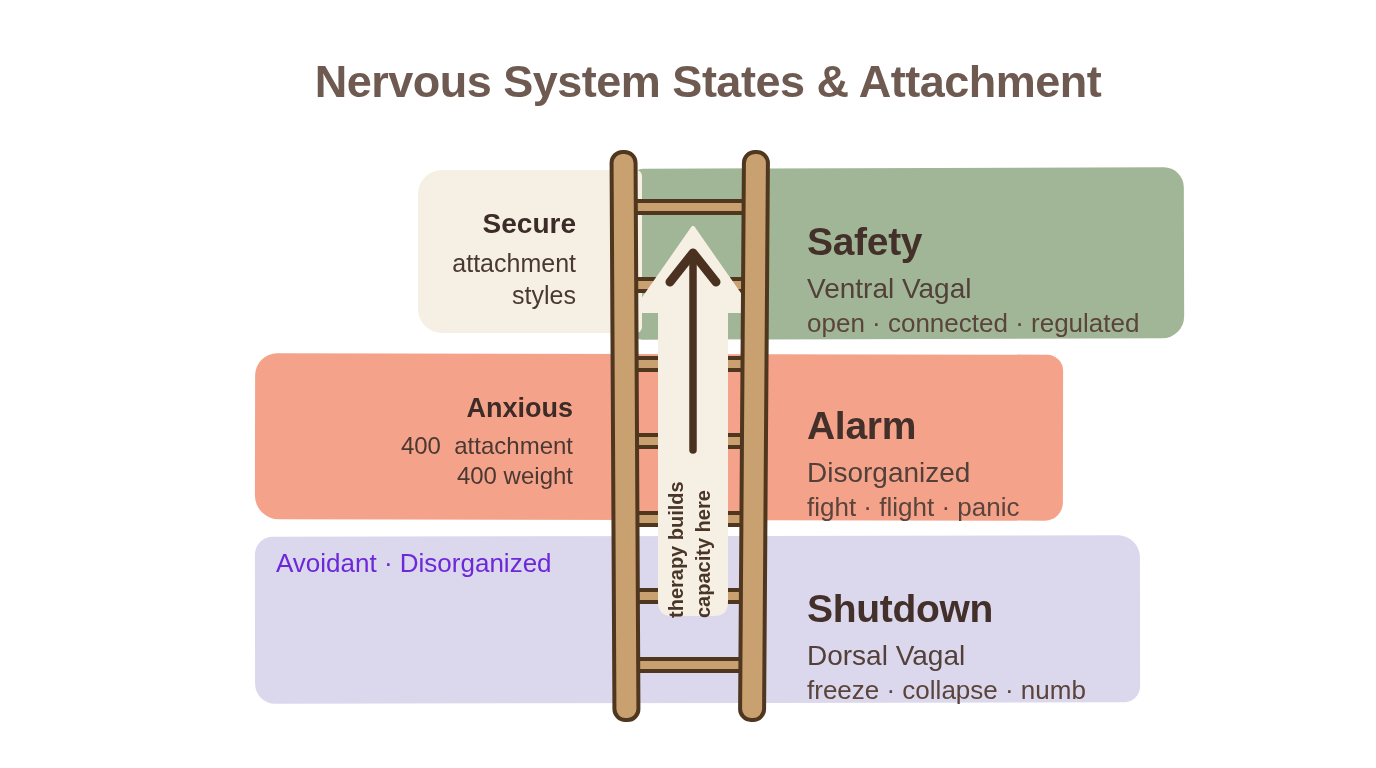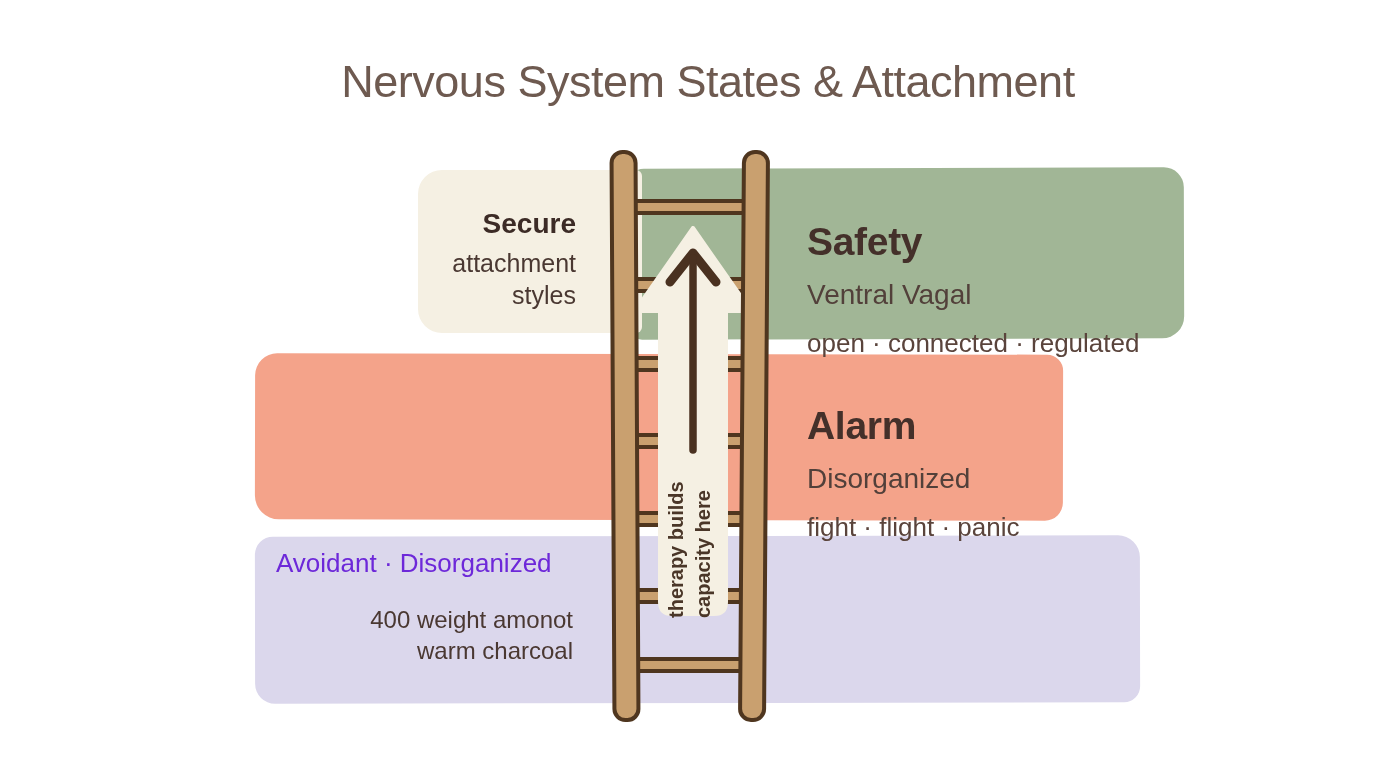--- a/index.html
+++ b/index.html
@@ -11,21 +11,21 @@
     background: #ffffff;
     overflow: hidden;
     font-family: "Liberation Sans", sans-serif;
   }
 
   .title {
     position: absolute;
     top: 56px; left: 0; width: 100%;
     text-align: center;
     font-size: 45px;
-    font-weight: 400;
+    font-weight: 700;
     letter-spacing: -0.5px;
     color: #6e5a50;
     padding-left: 40px;
   }
 
   
   .band { position: absolute; z-index: 1; }
   .band-green    { left: 628px; top: 168px; width: 556px; height: 171px; border-radius: 16px 20px 22px 14px; transform: rotate(-0.15deg); }
   .band-salmon   { left: 255px; top: 354px; width: 808px; height: 166px; border-radius: 22px 16px 18px 24px; transform: rotate(0.1deg); }
   .band-lavender { left: 255px; top: 536px; width: 885px; height: 167px; border-radius: 18px 22px 16px 20px; transform: rotate(-0.1deg); }
@@ -77,22 +77,22 @@
   .anxious-block { right: 803px; top: 391px; }
   .anxious-block .lh { font-size: 27px; }
   .anxious-block .ll { font-size: 24px; }
 
   .avoidant-heading { left: 276px; top: 548px; font-size: 26px; font-weight: 500; color: #6d28d9; }
   .avoidant-lines { right: 803px; top: 604px; text-align: right; line-height: 1.3; }
   .avoidant-lines .ll { font-size: 24px; font-weight: 400; color: #4a3832; white-space: pre-wrap; }
 
   .right-block { left: 807px; line-height: 1.2; }
   .right-block .rh { font-size: 39px; font-weight: 700; color: #44302a; letter-spacing: -0.3px; margin-top: 33px; }
-  .right-block .rs { font-size: 28px; font-weight: 500; color: #52403a; margin-top: 12px; }
-  .right-block .rd { font-size: 26px; font-weight: 400; color: #5a443c; margin-top: 17px; }
+  .right-block .rs { font-size: 28px; font-weight: 500; color: #52403a; margin-top: 6px; }
+  .right-block .rd { font-size: 26px; font-weight: 400; color: #5a443c; margin-top: 3px; }
 
   .safety-block   { top: 186px; }
   .alarm-block    { top: 370px; }
   .shutdown-block { top: 553px; }
 </style>
 </head>
 <body>
 
 <div class="canvas">
 
@@ -123,33 +123,39 @@
 
   <div class="rail rail-left" style="background-color: rgb(201, 160, 111);"></div>
   <div class="rail rail-right" style="background-color: rgb(201, 160, 111);"></div>
 
   <div class="txt left-block secure-block">
     <div class="lh">Secure</div>
     <div class="ll">attachment</div>
     <div class="ll">styles</div>
   </div>
 
+  <div class="txt left-block anxious-block">
+    <div class="lh">Anxious</div>
+    <div class="ll">400  attachment</div>
+    <div class="ll">400 weight</div>
+  </div>
 
   <div class="txt avoidant-heading">Avoidant · Disorganized</div>
-  <div class="txt avoidant-lines">
-    <div class="ll">400 weight amonot</div>
-    <div class="ll">warm charcoal</div>
-  </div>
 
   <div class="txt right-block safety-block">
     <div class="rh">Safety</div>
     <div class="rs">Ventral Vagal</div>
     <div class="rd">open · connected · regulated</div>
   </div>
 
   <div class="txt right-block alarm-block">
     <div class="rh">Alarm</div>
     <div class="rs">Disorganized</div>
     <div class="rd">fight · flight · panic</div>
   </div>
 
+  <div class="txt right-block shutdown-block">
+    <div class="rh">Shutdown</div>
+    <div class="rs">Dorsal Vagal</div>
+    <div class="rd">freeze · collapse · numb</div>
+  </div>
 
 </div>
 
 </body></html>

